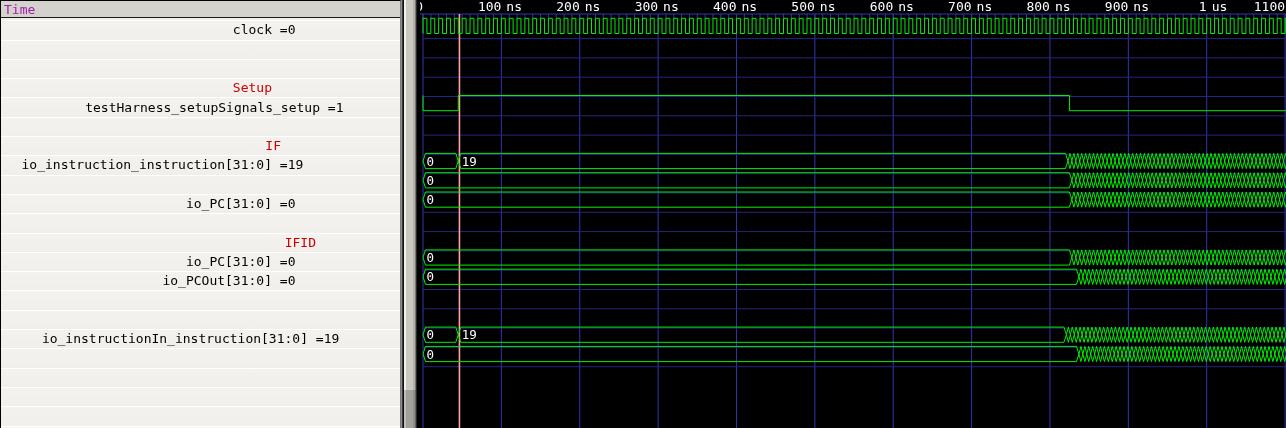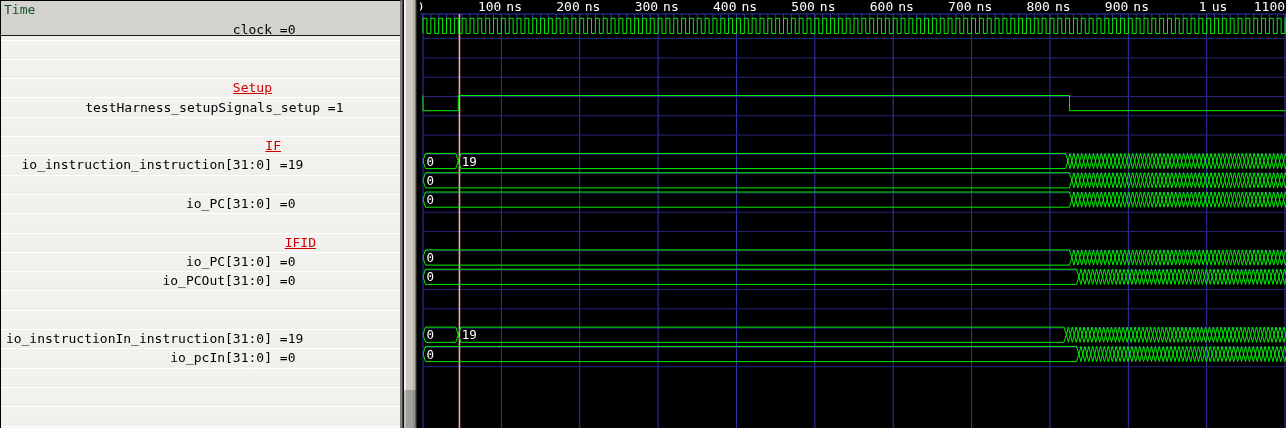--- a/index.html
+++ b/index.html
@@ -3,29 +3,29 @@
 <meta charset="utf-8">
 <style>
   html,body{margin:0;padding:0;background:#000;}
   #app{position:relative;width:1286px;height:428px;overflow:hidden;
        font-family:"DejaVu Sans Mono","Liberation Mono",monospace;}
   
   #left-panel{position:absolute;left:0;top:0;width:401px;height:428px;
     background:repeating-linear-gradient(to bottom,#ffffff 0px,#ffffff 1px,#f4f2ef 1px,#f1efec 19.3px);
     border-top:1px solid #000;border-left:1px solid #000;box-sizing:border-box;
     border-right:1px solid #7a7a7a;}
-  #panel-header{position:absolute;left:0;top:0;width:100%;height:35px;
+  #panel-header{position:absolute;left:0;top:0;width:100%;height:17px;
     background:#d4d2cd;border-bottom:1px solid #1a1a1a;box-sizing:border-box;
-    font-size:13px;color:#14532d;line-height:18px;padding-left:3px;}
+    font-size:13px;color:#a21caf;line-height:18px;padding-left:3px;}
   .sig-row{position:absolute;left:0;width:405px;height:19.3px;line-height:19.3px;
     font-size:13px;color:#000;white-space:pre;}
   .sig-name{display:inline-block;width:271px;text-align:right;white-space:pre;
     overflow:visible;vertical-align:top;}
   .sig-value{white-space:pre;}
-  .group-row .sig-name{font-weight:normal;text-decoration:underline;}
+  .group-row .sig-name{font-weight:normal;}
   
   #divider{position:absolute;left:401px;top:0;width:19px;height:428px;
     background:linear-gradient(to right,#8a8a8a 0 1px,#3a3a3a 1px 2px,#101010 2px 3px,
       #f2f1ee 3px 5px,#cbc8c2 5px 12px,#b4b1ab 12px 14px,#777 14px 15px,
       #2a2a2a 15px 16px,#000 16px 19px);}
   #divider-trough{position:absolute;left:3px;top:390px;width:12px;height:38px;
     background:rgba(40,40,40,0.25);}
   
   #wave-area{position:absolute;left:420px;top:0;width:866px;height:428px;}
   svg text{font-family:"DejaVu Sans Mono","Liberation Mono",monospace;}
@@ -40,22 +40,21 @@
 
   <div class="sig-row" style="top: 19.3px;"><span class="sig-name">clock</span><span class="sig-value"> =0</span></div>
       <div class="sig-row group-row" style="top: 77.2px;"><span class="sig-name" style="color: rgb(204, 0, 0);">Setup</span></div>
       <div class="sig-row" style="top: 96.5px; padding-left: 48px;"><span class="sig-name">testHarness_setupSignals_setup</span><span class="sig-value"> =1</span></div>
       <div class="sig-row group-row" style="top: 135.1px;"><span class="sig-name" style="color: rgb(204, 0, 0); margin-left: 9px;">IF</span></div>
       <div class="sig-row" style="top: 154.4px;"><span class="sig-name">io_instruction_instruction[31:0]</span><span class="sig-value"> =19</span></div>
       <div class="sig-row" style="top: 193px;"><span class="sig-name">io_PC[31:0]</span><span class="sig-value"> =0</span></div>
       <div class="sig-row group-row" style="top: 231.6px; margin-left: 44px;"><span class="sig-name" style="color: rgb(204, 0, 0);">IFID</span></div>
       <div class="sig-row" style="top: 250.9px;"><span class="sig-name">io_PC[31:0]</span><span class="sig-value"> =0</span></div>
       <div class="sig-row" style="top: 270.2px;"><span class="sig-name">io_PCOut[31:0]</span><span class="sig-value"> =0</span></div>
-      <div class="sig-row" style="top: 328.1px;"><span class="sig-name">io_instructionIn_instruction[31:0]</span><span class="sig-value"> =19</span></div>
-      <div class="sig-row" style="top: 347.4px;"><span class="sig-name">io_pcIn[31:0]</span><span class="sig-value"> =0</span></div>
+      <div class="sig-row" style="top: 328.1px; padding-left: 36px;"><span class="sig-name">io_instructionIn_instruction[31:0]</span><span class="sig-value"> =19</span></div>
     </div>
 
   <div id="divider">
     <div id="divider-trough"></div>
   </div>
 
   <div id="wave-area"><svg width="866" height="428" viewBox="0 0 866 428">
         <rect x="0" y="0" width="866" height="428" fill="#000000"></rect>
         <g>
           <line x1="0" y1="14" x2="866" y2="14" stroke="#3434b2" stroke-width="1"></line>

